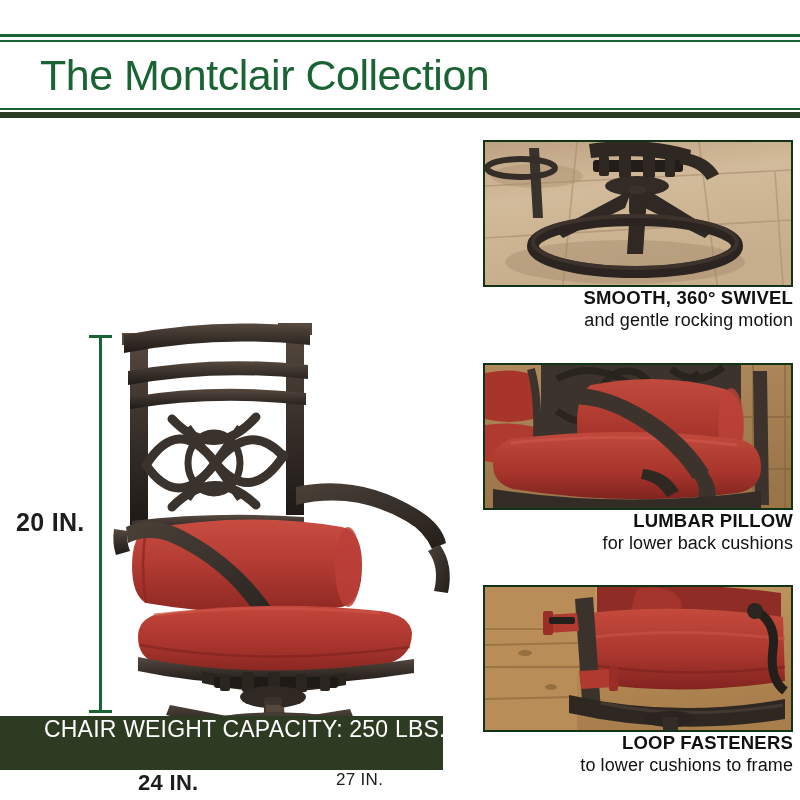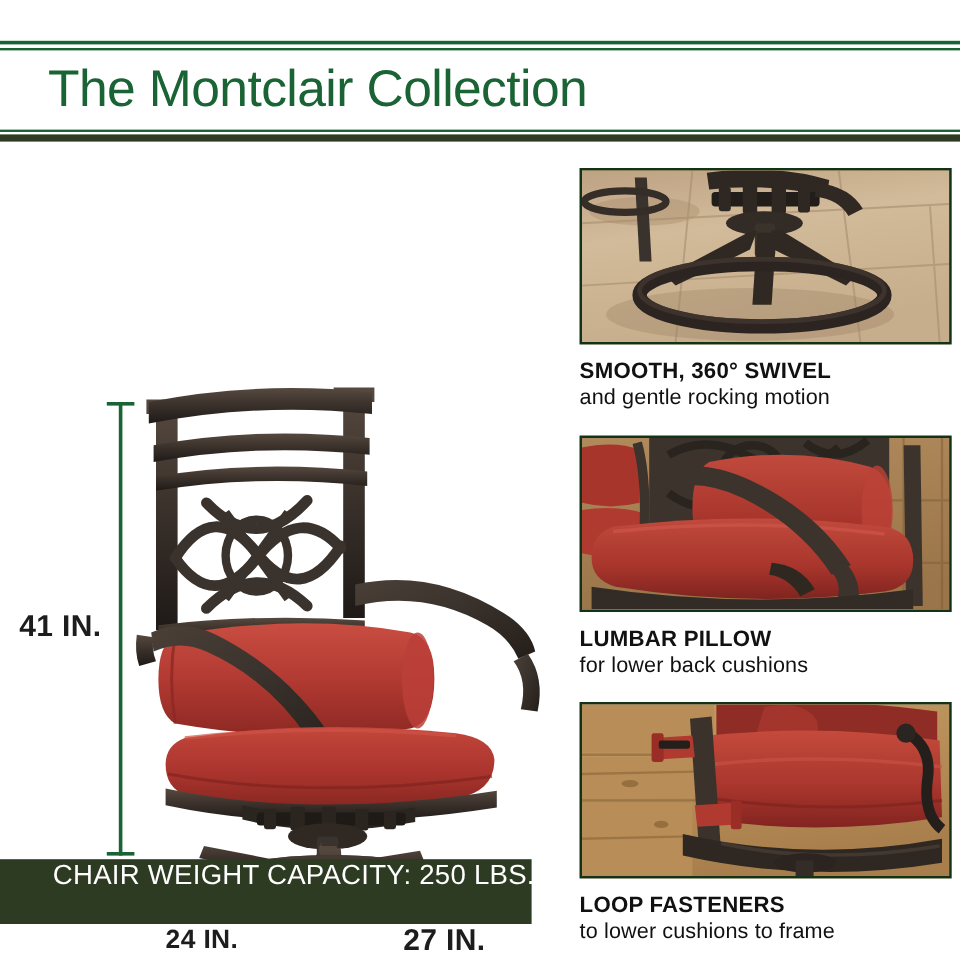--- a/index.html
+++ b/index.html
@@ -57,21 +57,21 @@
   }
   #dim-bottom-svg{
     position:absolute;left:110px;top:590px;width:330px;height:45px;
   }
   #dim-label-width{
     position:absolute;left:138px;top:640px;
     font-size:22px;font-weight:700;color:#1d1d1d;letter-spacing:0.3px;
   }
   #dim-label-depth{
     position:absolute;left:336px;top:640px;
-    font-size:25px;font-weight:700;color:#1d1d1d;letter-spacing:0.3px;
+    font-size:17px;font-weight:400;color:#1d1d1d;letter-spacing:0.3px;
   }
 
   
   #chair-figure{
     position:absolute;left:110px;top:185px;width:350px;height:410px;
   }
 
   
   #weight-banner{
     position:absolute;left:0;top:716px;width:443px;height:54px;
@@ -92,21 +92,21 @@
   #feature-2{top:585px;}
 
   .feature-photo{
     width:310px;height:147px;
     box-sizing:border-box;
     border:2px solid #123318;
     position:relative;overflow:hidden;
     background:#caa87d;
   }
   .feature-caption{
-    text-align:left;padding-top:11px;
+    text-align:right;
   }
   .feature-title{
     font-size:18.5px;font-weight:700;color:#111111;letter-spacing:0.2px;
     line-height:1.15;
   }
   .feature-sub{
     font-size:18px;font-weight:400;color:#111111;letter-spacing:0.1px;
     line-height:1.25;margin-top:1px;
   }
   svg{display:block;}
@@ -220,21 +220,21 @@
         <ellipse cx="166" cy="430" rx="112" ry="30" fill="none" stroke="#4a4038" stroke-width="5" opacity="0.75"></ellipse>
         <rect x="112" y="456" width="20" height="7" rx="2" fill="#2b2520"></rect>
         <rect x="200" y="456" width="20" height="7" rx="2" fill="#2b2520"></rect>
       </g>
     </svg>
   </div>
 
   <div class="dim-line-v"></div>
   <div class="dim-cap" id="dim-cap-top"></div>
   <div class="dim-cap" id="dim-cap-bottom"></div>
-  <div id="dim-label-height">41 IN.</div>
+  <div id="dim-label-height">20 IN.</div>
 
   <svg id="dim-bottom-svg" viewBox="0 0 330 45">
     <path d="M4 8 L162 40" stroke="#1a6334" stroke-width="3.5" fill="none"></path>
     <path d="M172 40 L328 8" stroke="#1a6334" stroke-width="3.5" fill="none"></path>
     <path d="M2 4 L16 12 L2 14 Z" fill="#1a6334"></path>
     <path d="M328 4 L314 12 L328 14 Z" fill="#1a6334"></path>
     <path d="M162 33 L150 38 L164 42 Z" fill="#1a6334"></path>
     <path d="M172 33 L184 38 L170 42 Z" fill="#1a6334"></path>
   </svg>
   <div id="dim-label-width">24 IN.</div>

